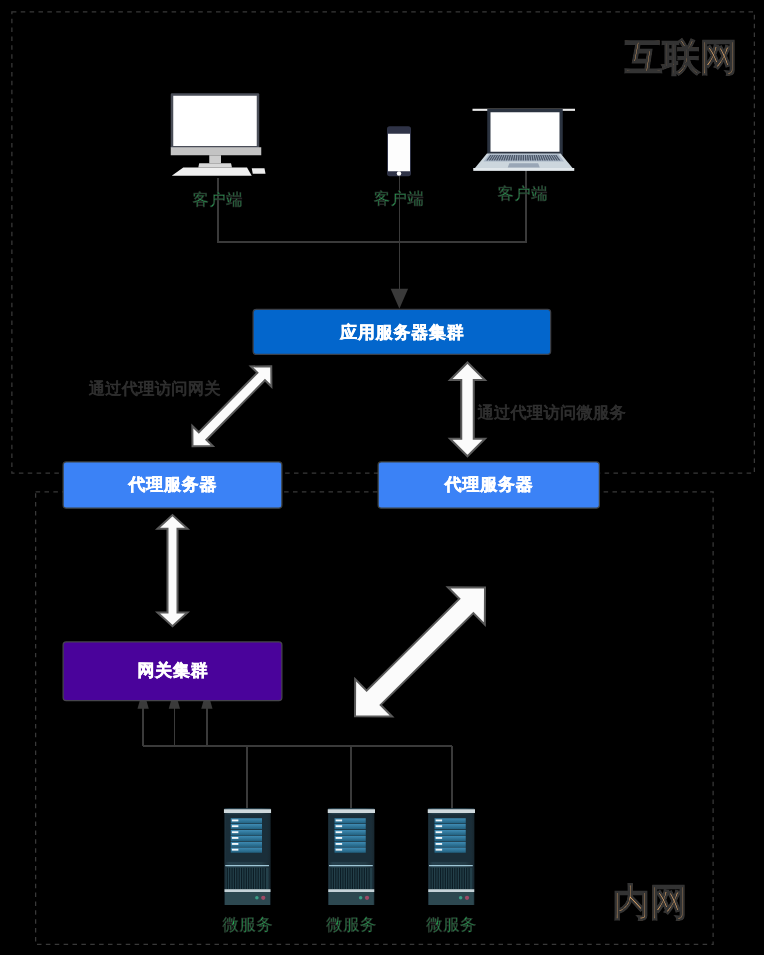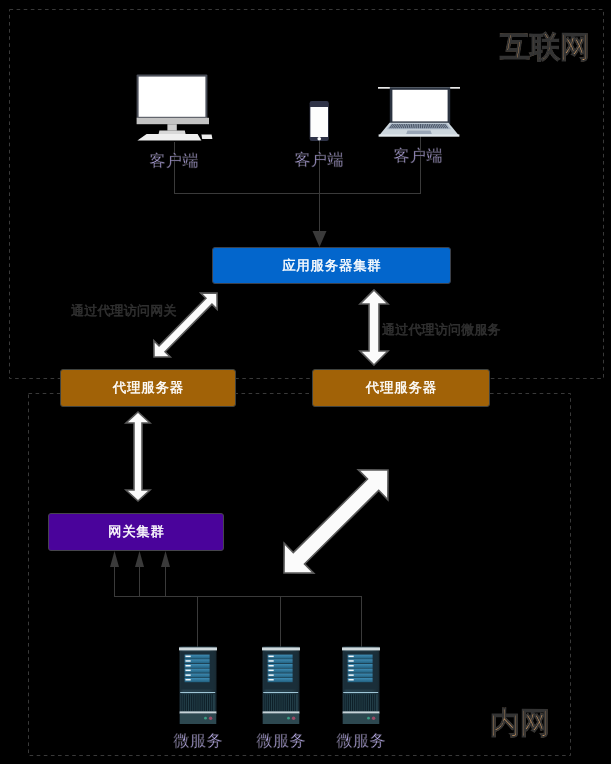--- a/index.html
+++ b/index.html
@@ -1,26 +1,26 @@
 <!DOCTYPE html>
 <html><head>
 <meta charset="utf-8">
 <style>
   html,body{margin:0;padding:0;background:#000;}
   body{width:611px;height:764px;overflow:hidden;font-family:"DejaVu Sans",sans-serif;}
   #stage{position:relative;width:611px;height:764px;background:#000;}
   .zlabel{position:absolute;color:#fdba74;font-weight:bold;font-size:30px;line-height:30px;
           letter-spacing:0px;white-space:nowrap;-webkit-text-stroke:0.9px #333;}
   .node{position:absolute;box-sizing:border-box;display:flex;align-items:center;justify-content:center;
-        color:#fff;font-size:13.5px;font-weight:normal;border-radius:3px;letter-spacing:0.7px;
-        text-indent:0.7px;margin-left:10px;-webkit-text-stroke:0.4px #fff;}
+        color:#fff;font-size:13.5px;font-weight:bold;border-radius:3px;letter-spacing:0.7px;
+        text-indent:0.7px;-webkit-text-stroke:0.4px #fff;}
   .node.blue{background:#0366cc;border:1px solid #3c4049;}
-  .node.green{background:#a16207;border:1px solid #3f423f;}
+  .node.green{background:#3b82f6;border:1px solid #3f423f;}
   .node.purple{background:#4a039b;border:1px solid #46454c;}
-  .cap{position:absolute;color:#c4b5fd;font-size:16px;text-align:center;white-space:nowrap;
+  .cap{position:absolute;color:#22c55e;font-size:13px;text-align:center;white-space:nowrap;
        letter-spacing:0.5px;text-indent:0.5px;-webkit-text-stroke:0.55px #272727;}
   .ann{position:absolute;color:#303030;font-size:13px;white-space:nowrap;letter-spacing:0.2px;
        -webkit-text-stroke:0.6px #303030;}
   svg.layer{position:absolute;left:0;top:0;width:611px;height:764px;overflow:visible;}
   .dev{position:absolute;}
 </style>
 </head>
 <body>
 
 <div id="stage">
@@ -110,21 +110,21 @@
 <rect x="2.6" y="50.4" width="80.8" height="2.3" fill="#e2e8ec"></rect>
 </svg>
 
   <div class="cap" style="left:144px;top:151px;width:60px;">客户端</div>
   <div class="cap" style="left:289px;top:150px;width:60px;">客户端</div>
   <div class="cap" style="left:388px;top:146px;width:60px;">客户端</div>
 
   <div class="node blue" style="left:202px;top:247px;width:239px;height:37px;">应用服务器集群</div>
   <div class="node green" style="left:50px;top:369px;width:176px;height:38px;">代理服务器</div>
   <div class="node green" style="left:302px;top:369px;width:178px;height:38px;">代理服务器</div>
-  <div class="node purple" style="left:38px;top:513px;width:176px;height:38px;">网关集群</div>
+  <div class="node purple" style="left:50px;top:513px;width:176px;height:48px;">网关集群</div>
 
   <svg class="dev srv" style="left:179px;top:644px;width:38px;height:80px;" viewBox="0 0 38 80">
 <defs>
  <linearGradient id="bayg" x1="0" y1="0" x2="0" y2="1">
    <stop offset="0" stop-color="#3f8cb4"></stop>
           <stop offset="1" stop-color="#21607f"></stop>
  </linearGradient>
  <linearGradient id="bodyg" x1="0" y1="0" x2="1" y2="0">
    <stop offset="0" stop-color="#1b2d37"></stop>
           <stop offset="0.1" stop-color="#26404d"></stop>

